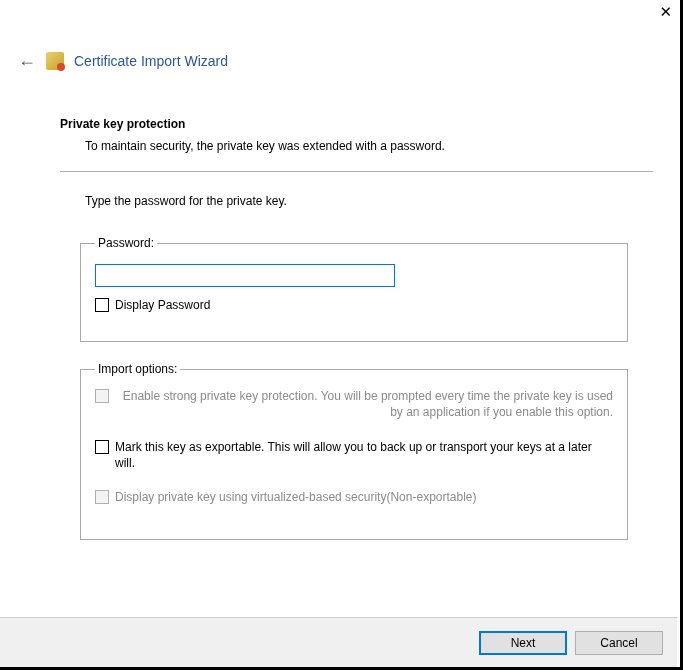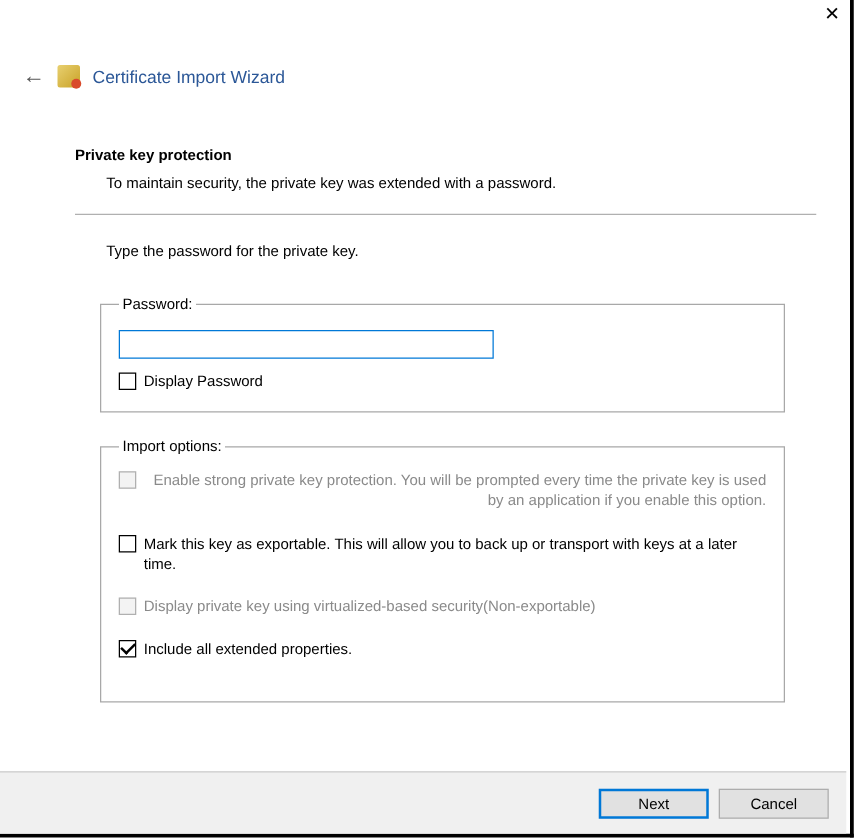--- a/index.html
+++ b/index.html
@@ -102,21 +102,21 @@
       padding: 0 4px;
       margin-bottom: 10px;
       margin-top: 2px;
     }
     .checkbox-row {
       display: flex;
       align-items: flex-start;
       gap: 6px;
       margin-bottom: 14px;
     }
-    .checkbox-row:last-child { margin-bottom: 0; }
+    .checkbox-row:last-child { margin-bottom: 12px; }
     .cb {
       width: 14px;
       height: 14px;
       border: 1px solid #000;
       background: #fff;
       flex-shrink: 0;
       display: inline-flex;
       align-items: center;
       justify-content: center;
       margin-top: 1px;
@@ -207,31 +207,27 @@
   <fieldset class="group import-section">
     <legend>Import options:</legend>
 
     <div class="checkbox-row">
       <span class="cb disabled"></span>
       <span class="cb-label disabled">Enable strong private key protection. You will be prompted every time the private key is used by an application if you enable this option.</span>
     </div>
 
     <div class="checkbox-row">
       <span class="cb"></span>
-      <span class="cb-label">Mark this key as exportable. This will allow you to back up or transport with keys at a later time.</span>
+      <span class="cb-label">Mark this key as exportable. This will allow you to back up or transport your keys at a later will.</span>
     </div>
 
     <div class="checkbox-row">
       <span class="cb disabled"></span>
       <span class="cb-label disabled">Display private key using virtualized-based security(Non-exportable)</span>
     </div>
 
-    <div class="checkbox-row">
-      <span class="cb checked"></span>
-      <span class="cb-label">Include all extended properties.</span>
-    </div>
   </fieldset>
 </div>
 
 <div class="footer">
   <button class="btn primary">Next</button>
   <button class="btn">Cancel</button>
 </div>
 
 </body></html>

